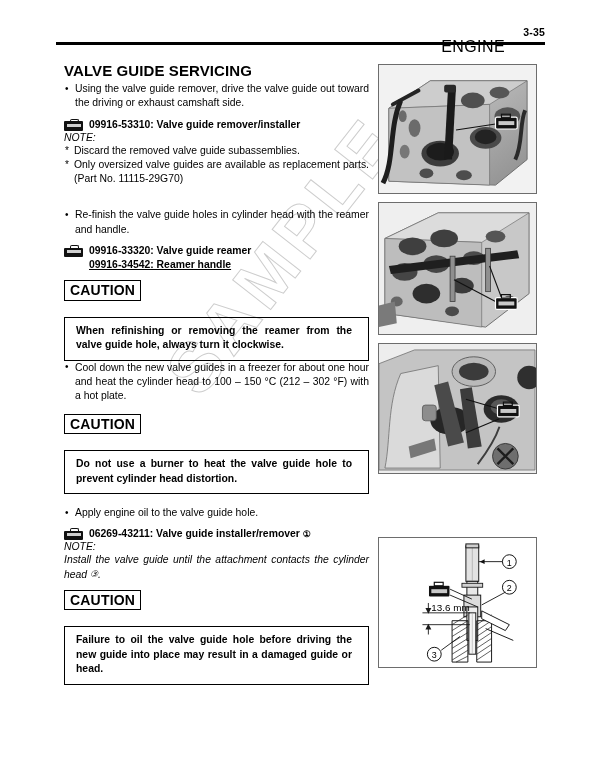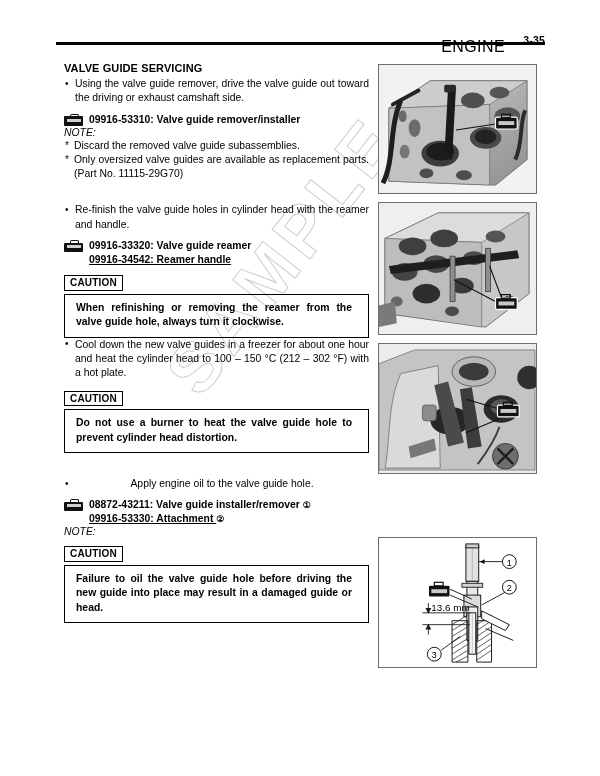--- a/index.html
+++ b/index.html
@@ -30,21 +30,21 @@
     position: absolute;
     right: 40px;
     top: 12px;
     font-size: 16px;
     font-weight: normal;
     letter-spacing: 0.4px;
   }
   .header-page {
     position: absolute;
     right: 0;
-    top: 8px;
+    top: 0;
     font-size: 10.5px;
     font-weight: bold;
     letter-spacing: 0.2px;
   }
   .header-rule {
     position: absolute;
     left: 0;
     top: 16px;
     width: 489px;
     height: 3px;
@@ -87,21 +87,21 @@
   .col-right {
     position: absolute;
     left: 378px;
     top: 64px;
     width: 161px;
     z-index: 10;
   }
 
   
   h1.section-title {
-    font-size: 11px;
+    font-size: 15px;
     font-weight: bold;
     margin: 0 0 3px 0;
     letter-spacing: 0.1px;
   }
   .bullet {
     position: relative;
     padding-left: 11px;
     font-size: 10.4px;
     line-height: 14.4px;
     text-align: justify;
@@ -197,25 +197,25 @@
     font-style: italic;
     line-height: 14.2px;
     text-align: justify;
   }
 
   
   .caution-tag {
     display: inline-block;
     border: 1.3px solid #000;
     padding: 1px 5px 1.5px 5px;
-    font-size: 10px;
+    font-size: 14px;
     font-weight: bold;
     letter-spacing: 0.2px;
     margin-top: 8px;
-    margin-bottom: 3px;
+    margin-bottom: 16px;
   }
   .caution-box {
     border: 1.3px solid #000;
     padding: 6px 16px 7px 11px;
     font-size: 10.4px;
     font-weight: bold;
     line-height: 14.4px;
     text-align: justify;
     background: transparent;
   }
@@ -291,34 +291,34 @@
     <div class="tool-sub">09916-34542: Reamer handle</div>
 
     <div class="caution-tag">CAUTION</div>
     <div class="caution-box">When refinishing or removing the reamer from the valve guide hole, always turn it clockwise.</div>
 
     <div class="bullet" style="">Cool down the new valve guides in a freezer for about one hour and heat the cylinder head to 100 – 150 °C (212 – 302 °F) with a hot plate.</div>
 
     <div class="caution-tag">CAUTION</div>
     <div class="caution-box">Do not use a burner to heat the valve guide hole to prevent cylinder head distortion.</div>
 
-    <div class="bullet nojust" style="margin-top:24px;text-align:center;">Apply engine oil to the valve guide hole.</div>
+    <div class="bullet nojust" style="margin-top:12px;">Apply engine oil to the valve guide hole.</div>
 
 
     <div class="tool-line">
       <span class="tool-icon">
         <span class="handle"></span>
           <span class="body"></span>
           <span class="slot"></span>
       </span>
-      <span class="tool-text"><span>08872-43211: Valve guide installer/remover </span><span class="circnum">①</span></span>
-    </div>
-    <div class="tool-sub"><span>09916-53330: Attachment </span><span class="circnum">②</span></div>
+      <span class="tool-text"><span>06269-43211: Valve guide installer/remover </span><span class="circnum">①</span></span>
+    </div>
 
     <div class="note-head">NOTE:</div>
+    <div class="note-plain"><span>Install the valve guide until the attachment contacts the cylinder head </span><span class="circnum">③</span><span>.</span></div>
 
     <div class="caution-tag">CAUTION</div>
     <div class="caution-box">Failure to oil the valve guide hole before driving the new guide into place may result in a damaged guide or head.</div>
 
   </div>
 
   <div class="col-right">
 
     <div class="figure fig-photo">
       <svg viewBox="0 0 159 130" preserveAspectRatio="none">

